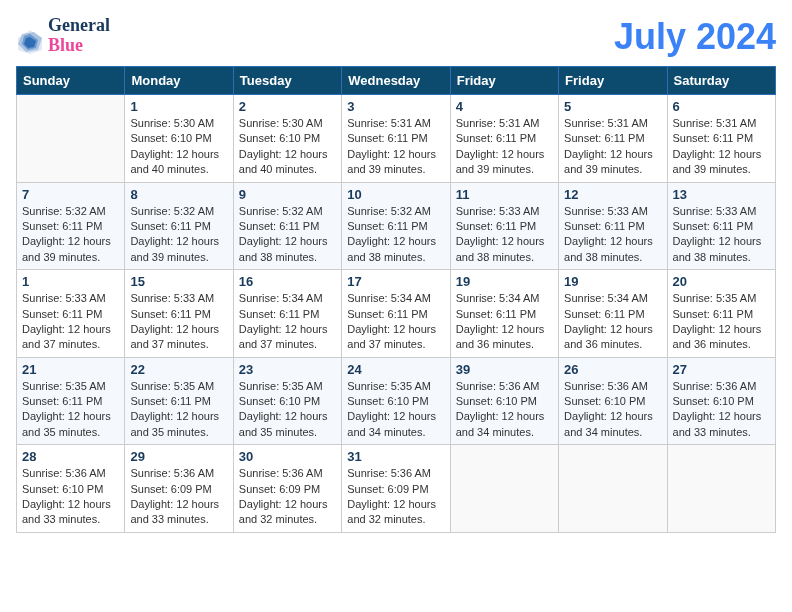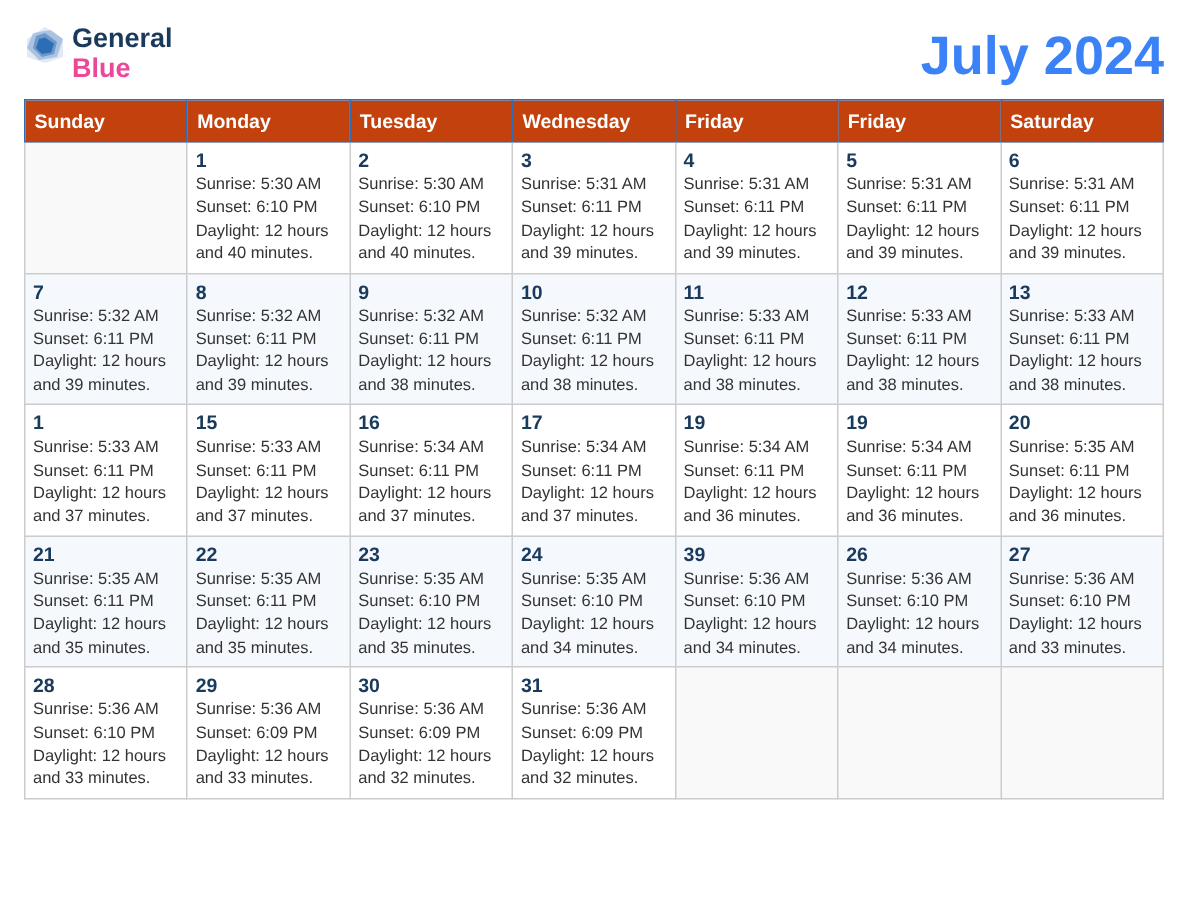--- a/index.html
+++ b/index.html
@@ -11,22 +11,23 @@
       padding: 16px;
     }
     .header {
       display: flex;
       justify-content: space-between;
       align-items: flex-start;
       margin-bottom: 8px;
     }
     .logo {
       display: flex;
-      align-items: flex-start;
+      align-items: flex-end;
       gap: 4px;
+      font-family: Liberation Serif, serif;
     }
     .logo-text {
       font-size: 18px;
       font-weight: bold;
       color: #1a3a5c;
       line-height: 1.1;
     }
     .logo-icon {
       width: 28px;
       height: 28px;
@@ -42,21 +43,21 @@
     .location-title {
       font-size: 16px;
       color: #333;
     }
     table {
       width: 100%;
       border-collapse: collapse;
       font-size: 11px;
     }
     thead tr th {
-      background: #c2410c;
+      background: #0c4a6e;
       color: #fff;
       text-align: left;
       padding: 6px 6px;
       font-size: 13px;
       font-weight: bold;
       border: 1px solid #2d6db5;
     }
     tbody tr td {
       border: 1px solid #ccc;
       vertical-align: top;

